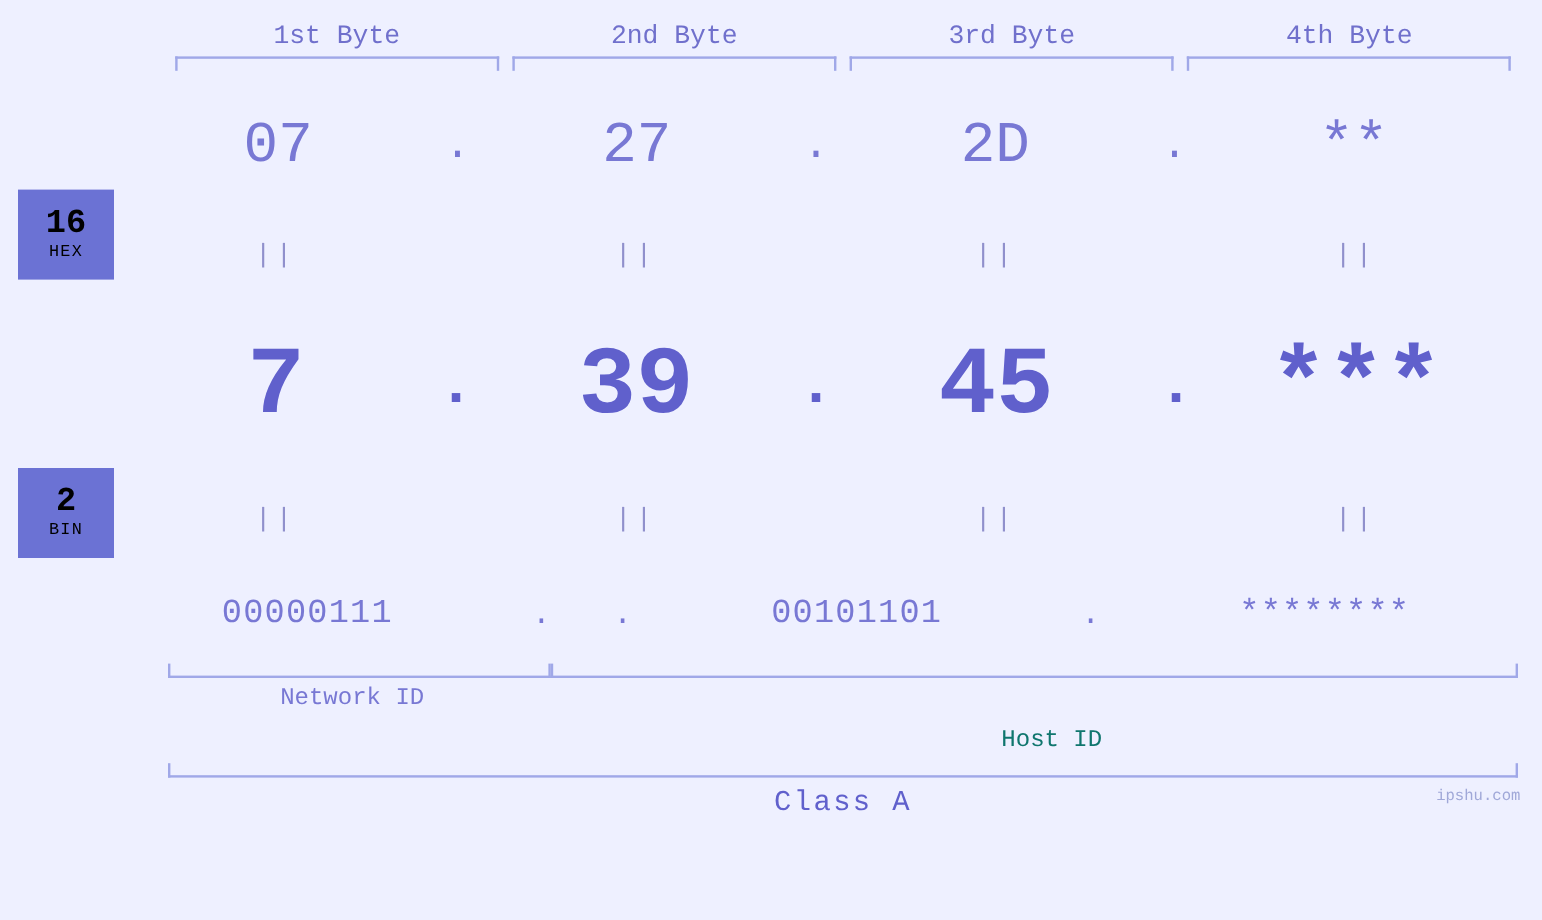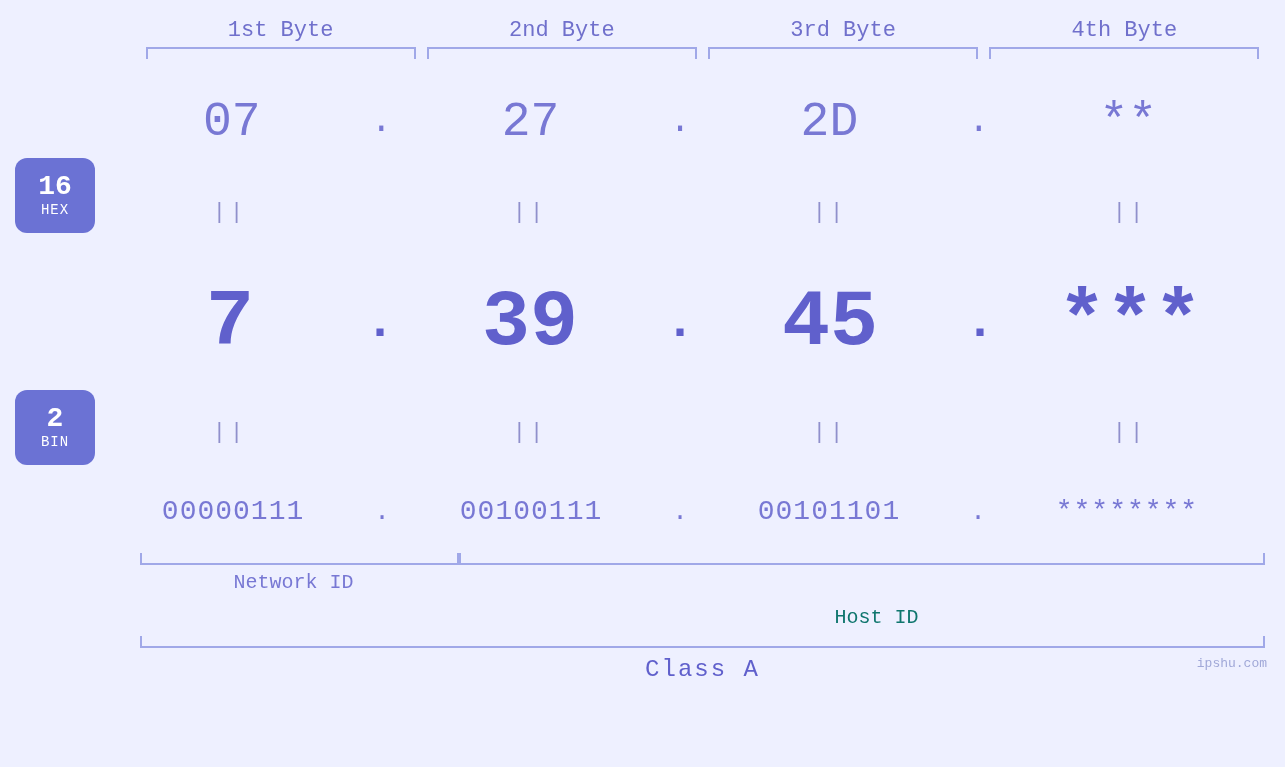--- a/index.html
+++ b/index.html
@@ -70,22 +70,22 @@
       display: flex;
       flex-direction: column;
       justify-content: space-around;
       align-items: center;
       width: 125px;
       padding: 10px 0;
     }
 
     .base-badge {
       background-color: #6b72d4;
-      color: #ffffff;
-      border-radius: 12px;
+      color: #000000;
+      border-radius: 0;
       width: 80px;
       height: 75px;
       display: flex;
       flex-direction: column;
       align-items: center;
       justify-content: center;
     }
 
     .base-number {
       font-size: 28px;
@@ -350,23 +350,20 @@
         <div class="byte-cell" style="width:270px;display:flex;justify-content:center;">
           <span class="equals-sign">||</span>
         </div>
       </div>
 
       <div class="values-row">
         <div class="byte-cell">
           <span class="bin-value">00000111</span>
         </div>
         <span class="dot-sep-bin">.</span>
-        <div class="byte-cell">
-          <span class="bin-value">00100111</span>
-        </div>
         <span class="dot-sep-bin">.</span>
         <div class="byte-cell">
           <span class="bin-value">00101101</span>
         </div>
         <span class="dot-sep-bin">.</span>
         <div class="byte-cell">
           <span class="bin-value">********</span>
         </div>
       </div>
 

